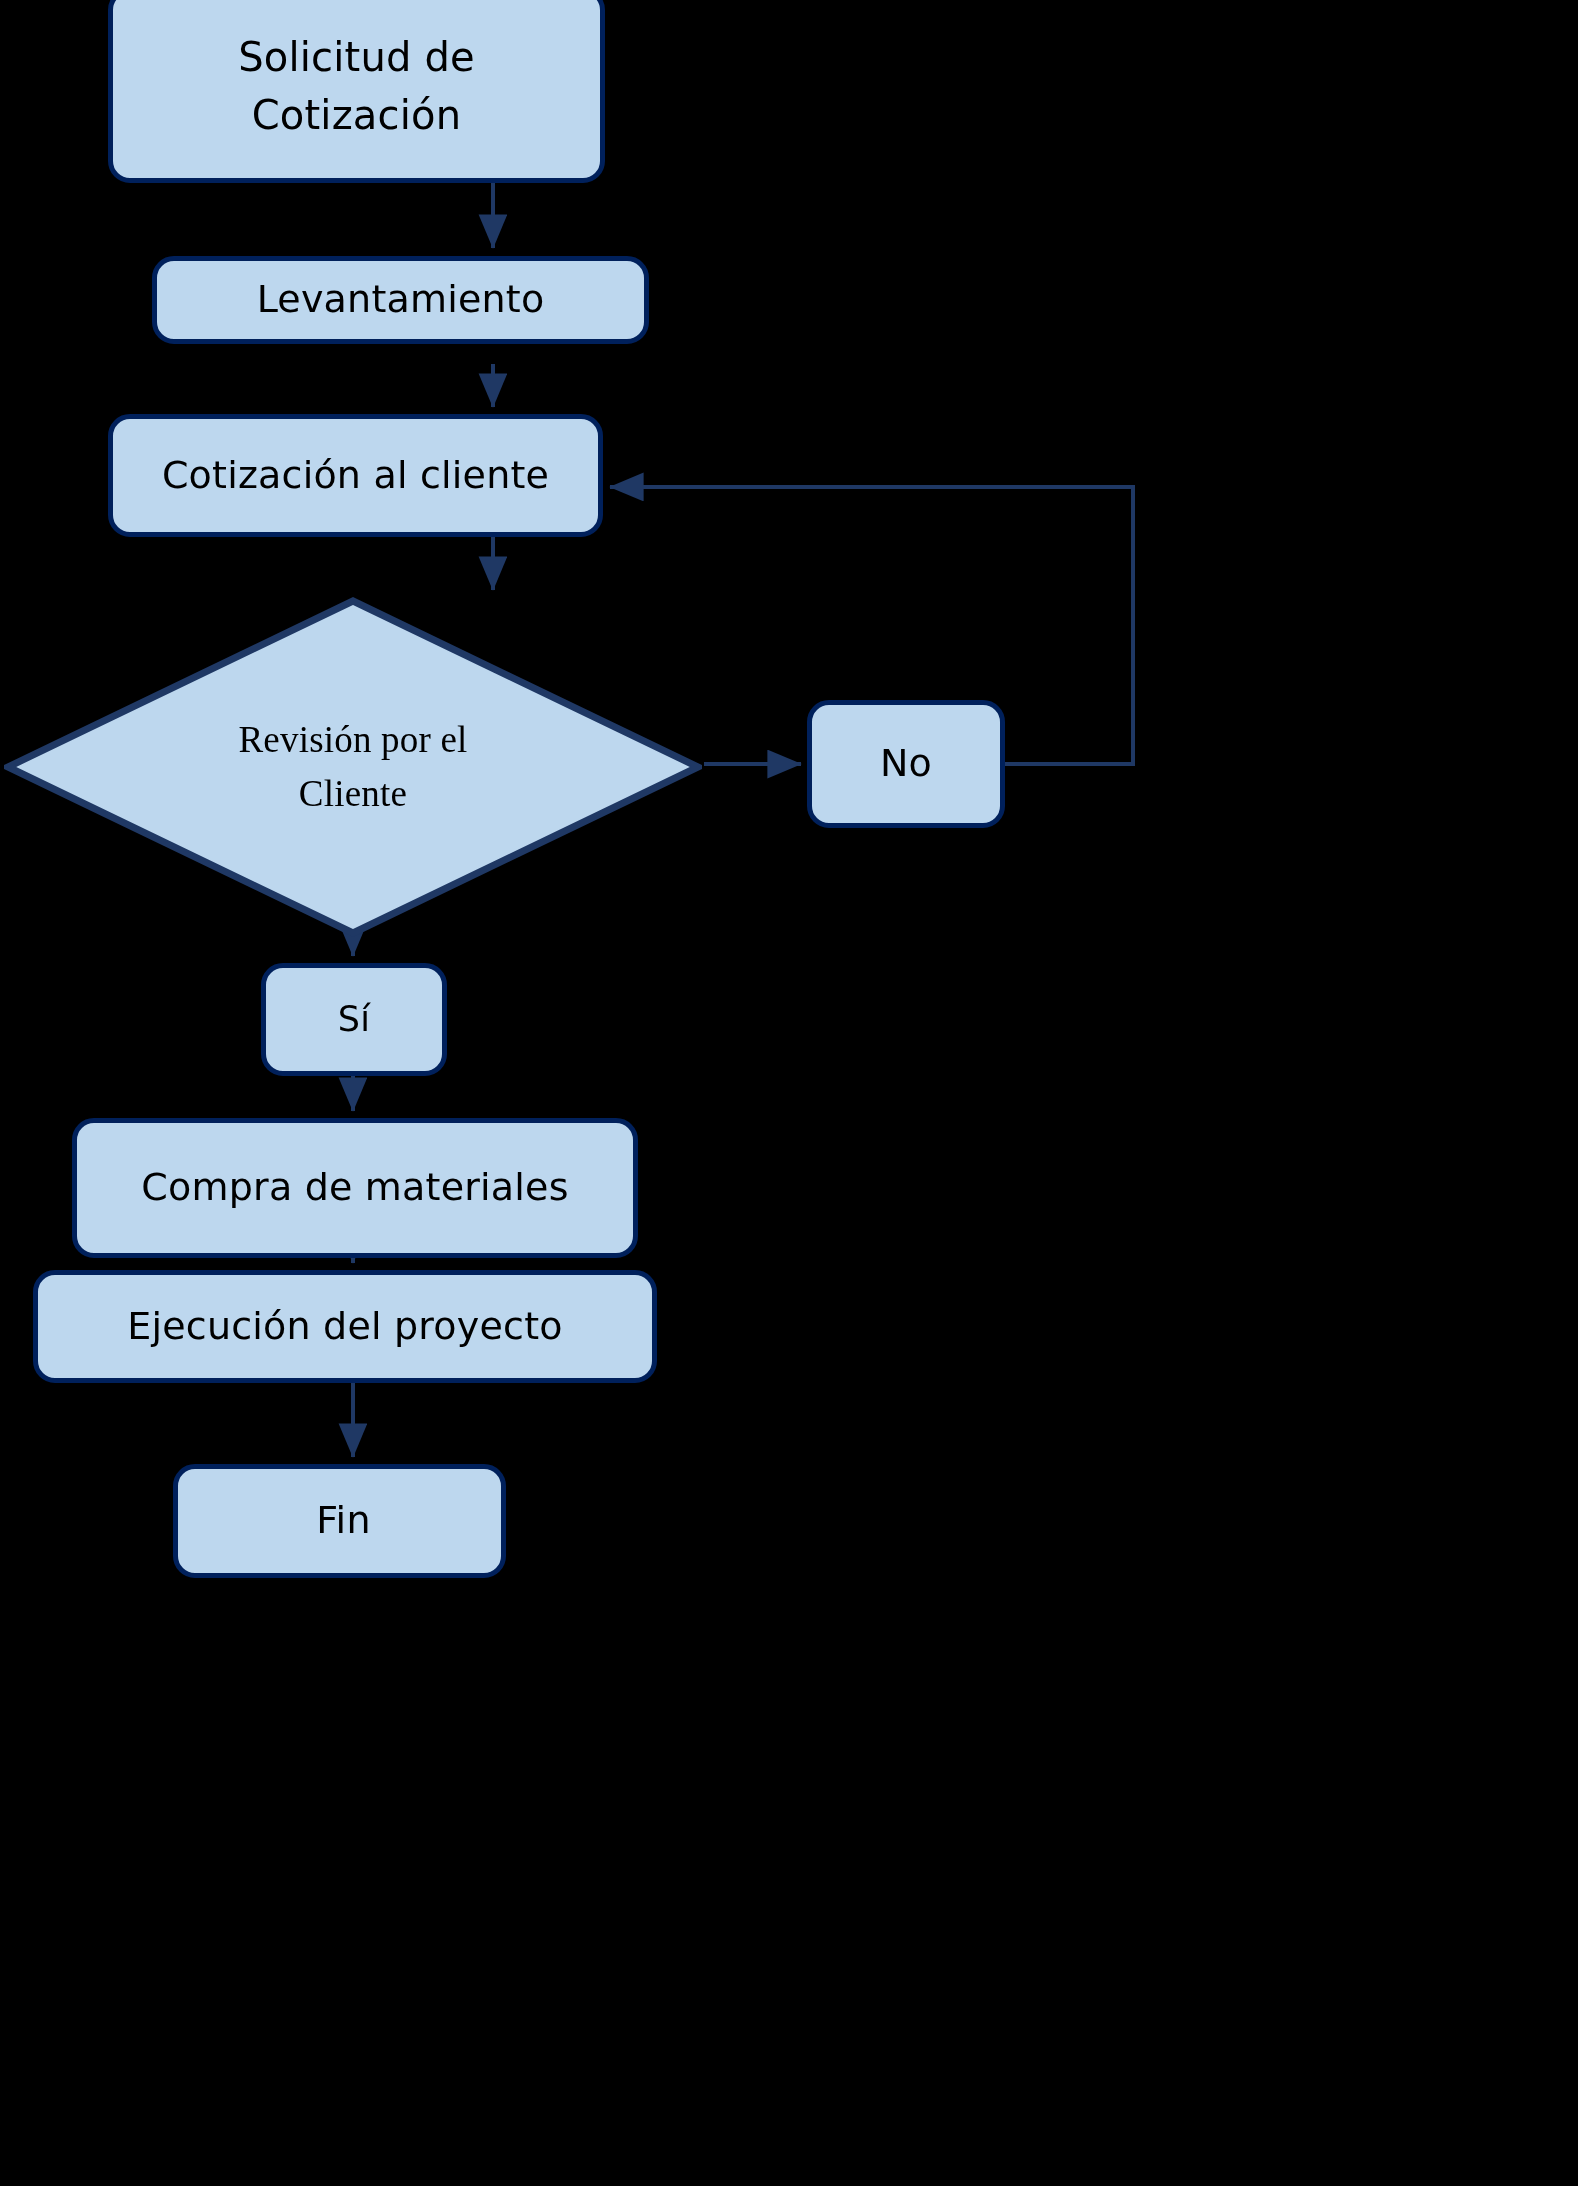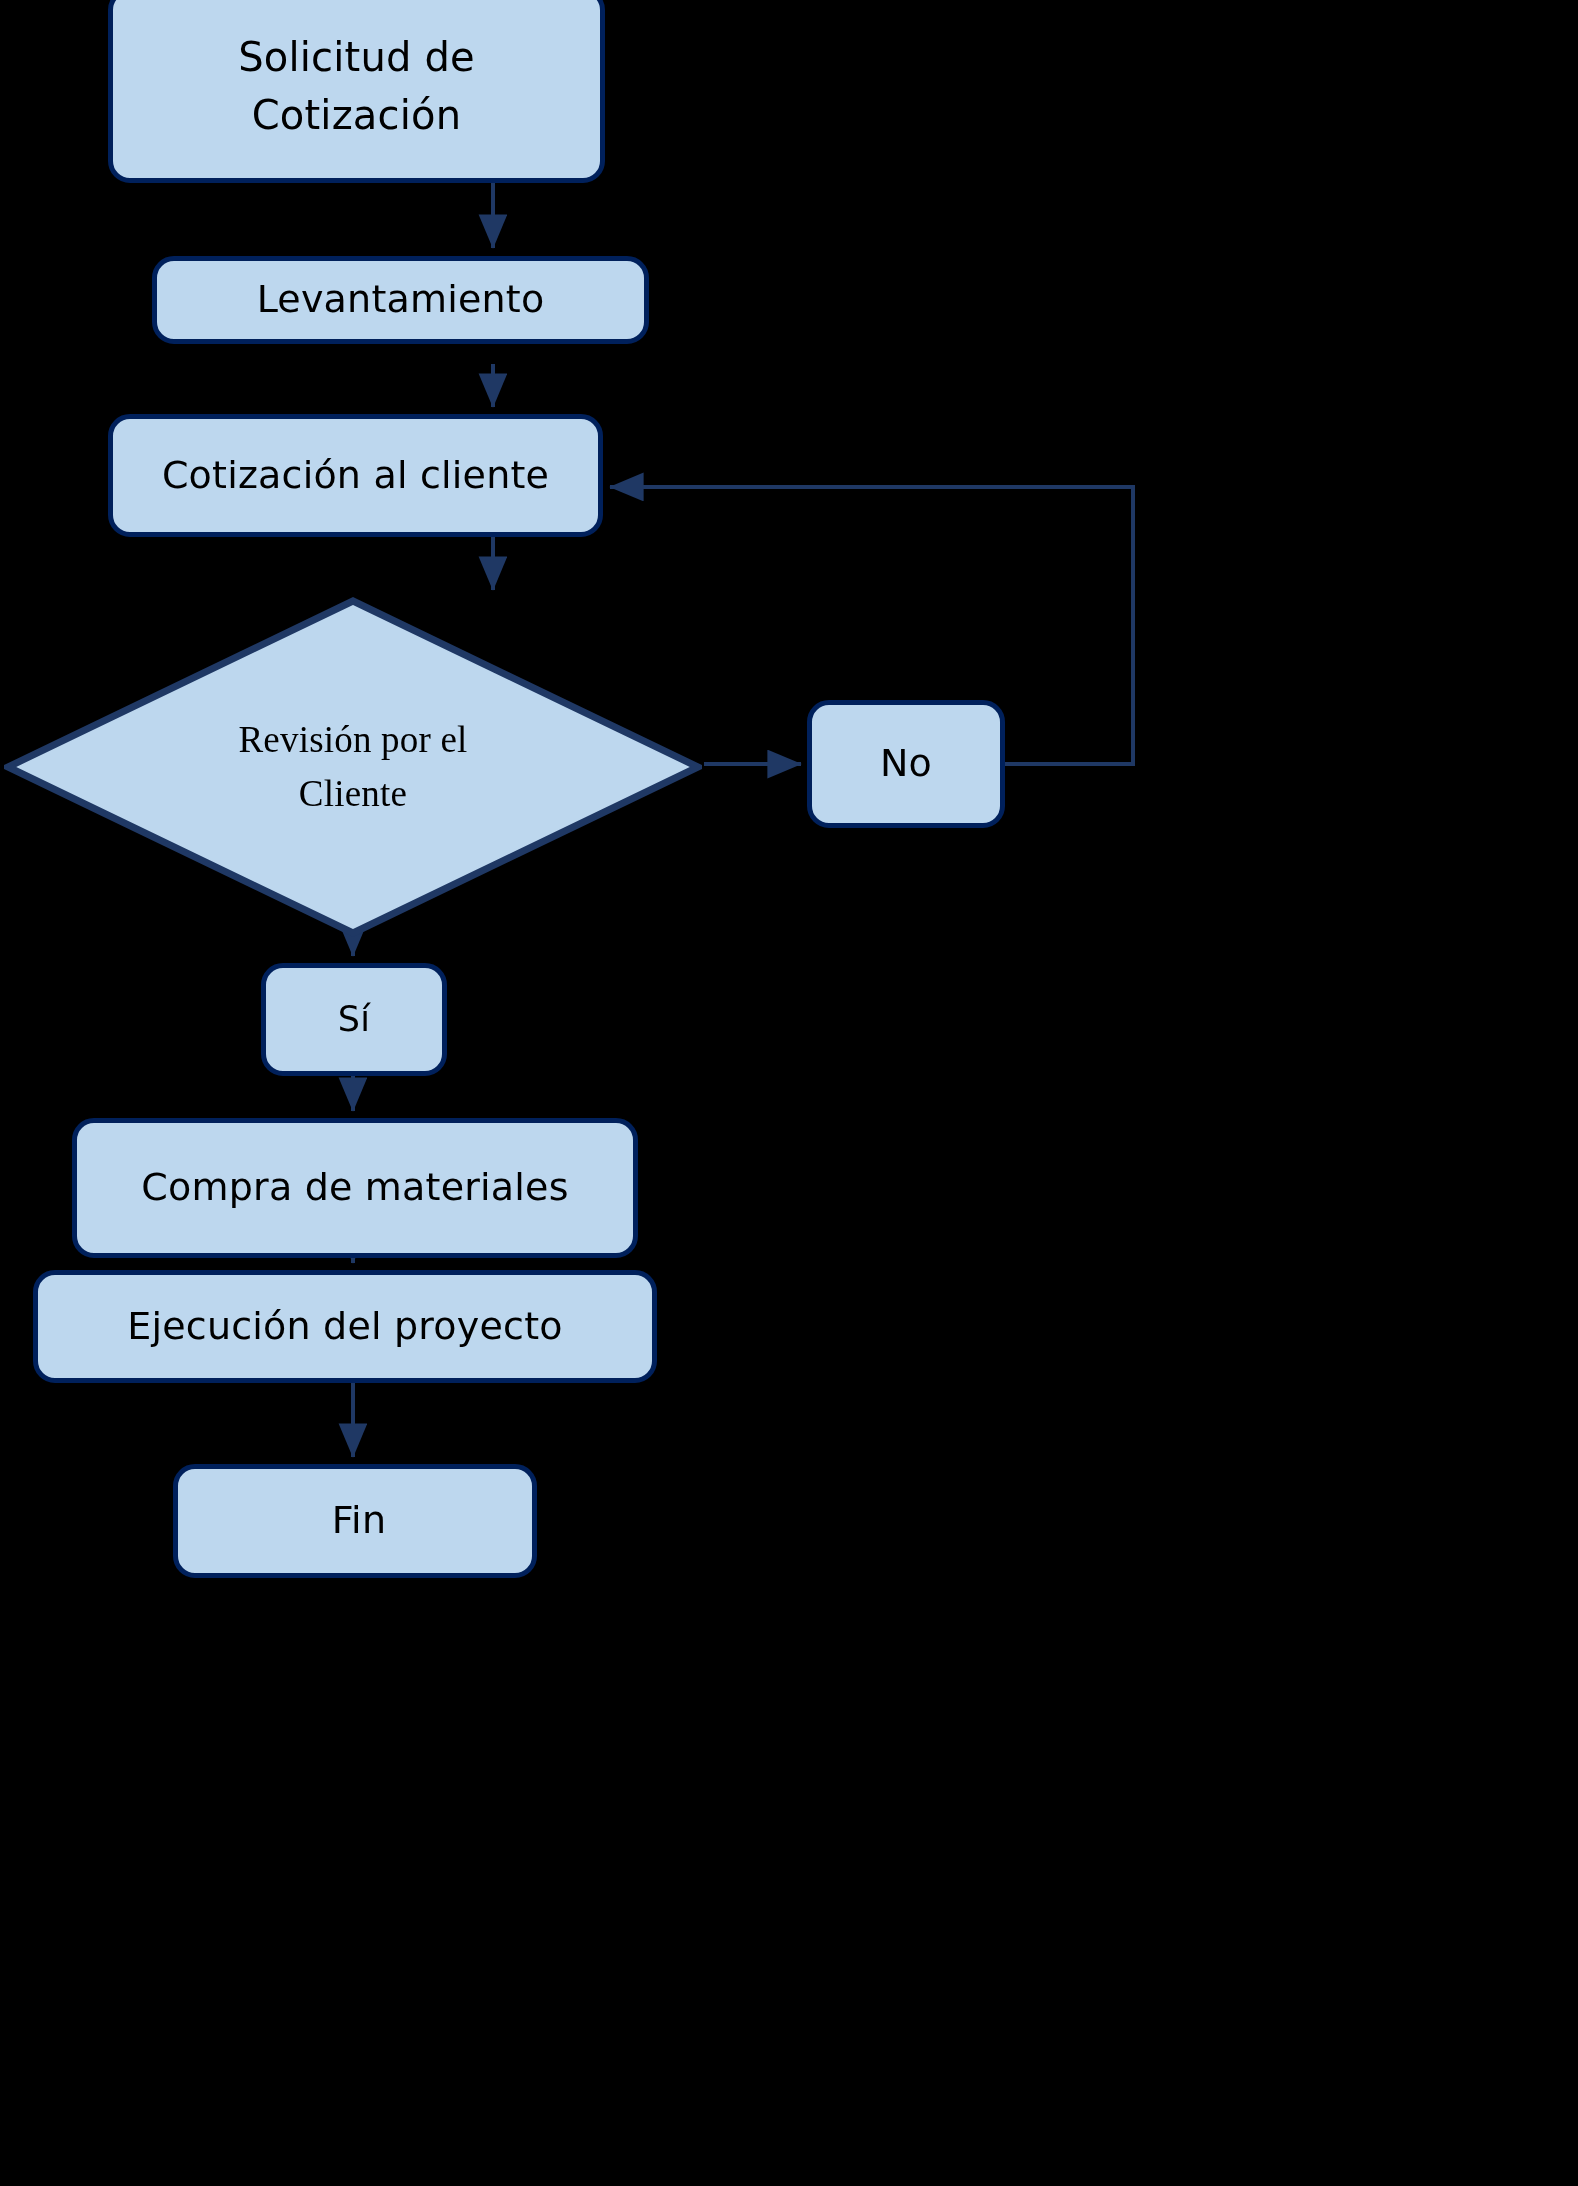--- a/index.html
+++ b/index.html
@@ -48,21 +48,21 @@
     letter-spacing: 0.2px;
   }
   
   #node-solicitud    { left:108px;  top:-12px;   width:497px; height:195px; font-size:40px; }
   #node-levantamiento{ left:108px;  top:256px;   width:497px; height:88px; font-size:38px;margin-left:44px; }
   #node-cotizacion   { left:108px;  top:414px;   width:495px; height:123px; font-size:38px; }
   #node-no           { left:807px;  top:700px;   width:198px; height:128px; font-size:38px; }
   #node-si           { left:261px;  top:963px;   width:186px; height:113px; font-size:35px; }
   #node-compra       { left:72px;   top:1118px;  width:566px; height:140px; font-size:38px; }
   #node-ejecucion    { left:33px;   top:1270px;  width:624px; height:113px; font-size:38px; }
-  #node-fin          { left:173px;  top:1464px;  width:364px; height:114px; font-size:38px;padding-left:8px; }
+  #node-fin          { left:173px;  top:1464px;  width:333px; height:114px; font-size:38px;padding-left:8px; }
 
   
   #node-decision {
     left: 4px;
     top: 597px;
     width: 698px;
     height: 340px;
     background: transparent;
     border: none;
   }

